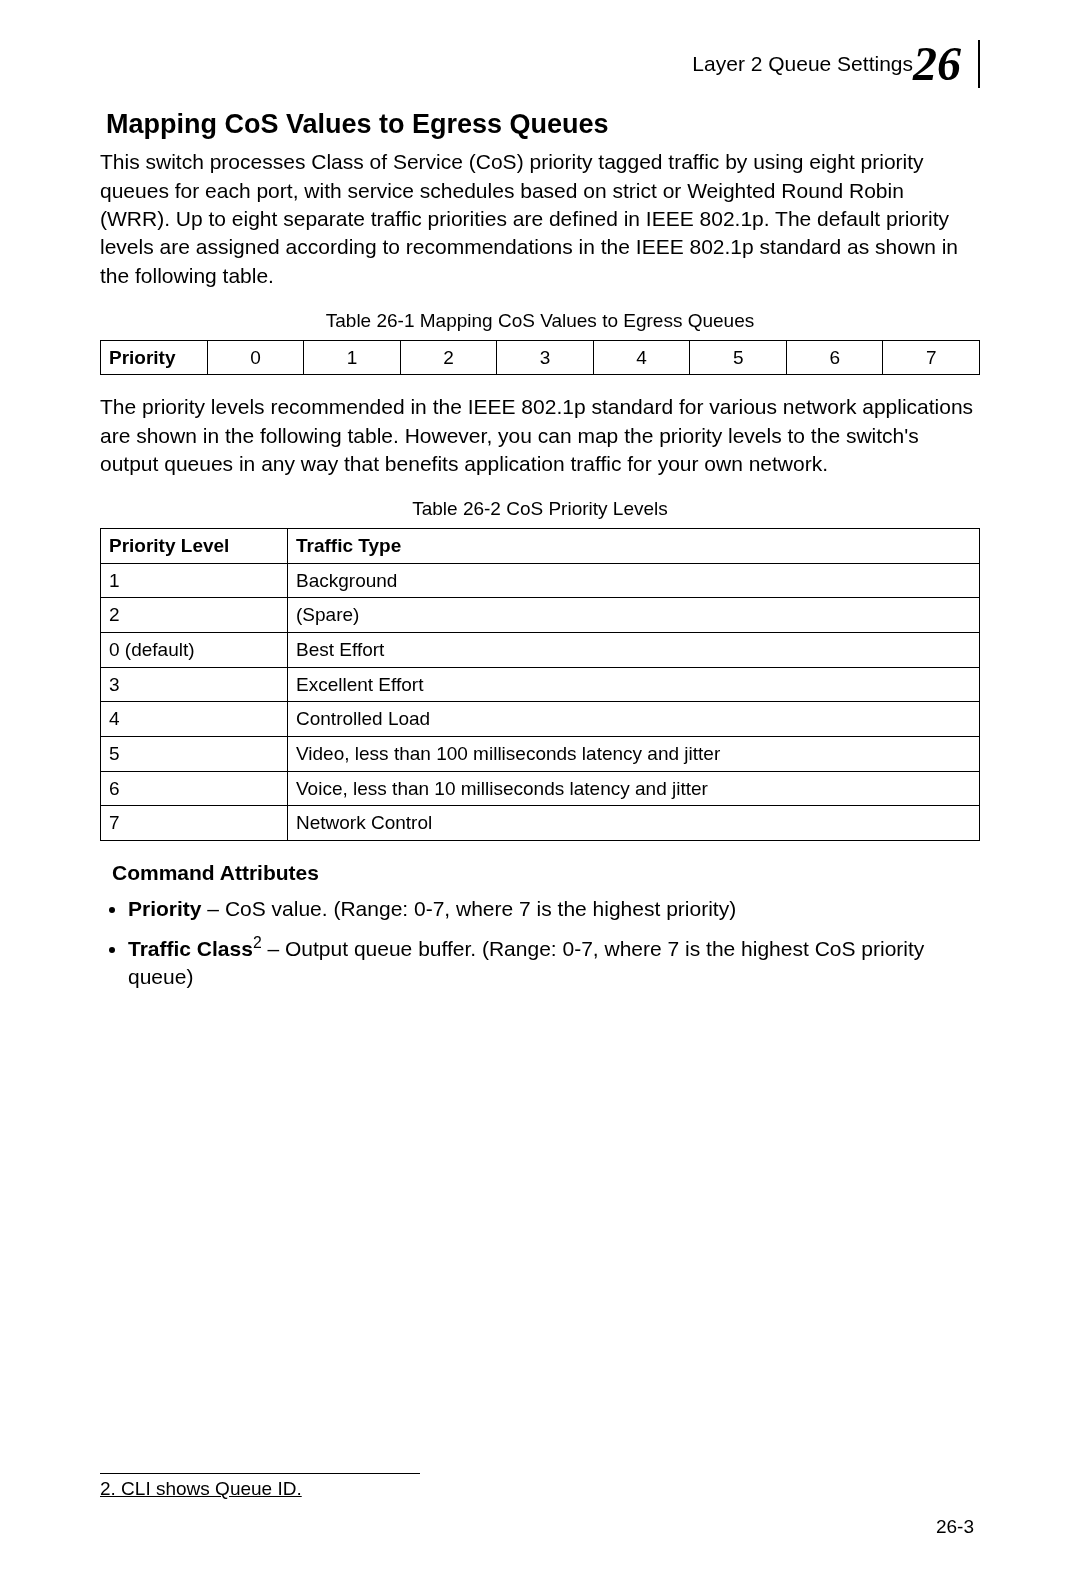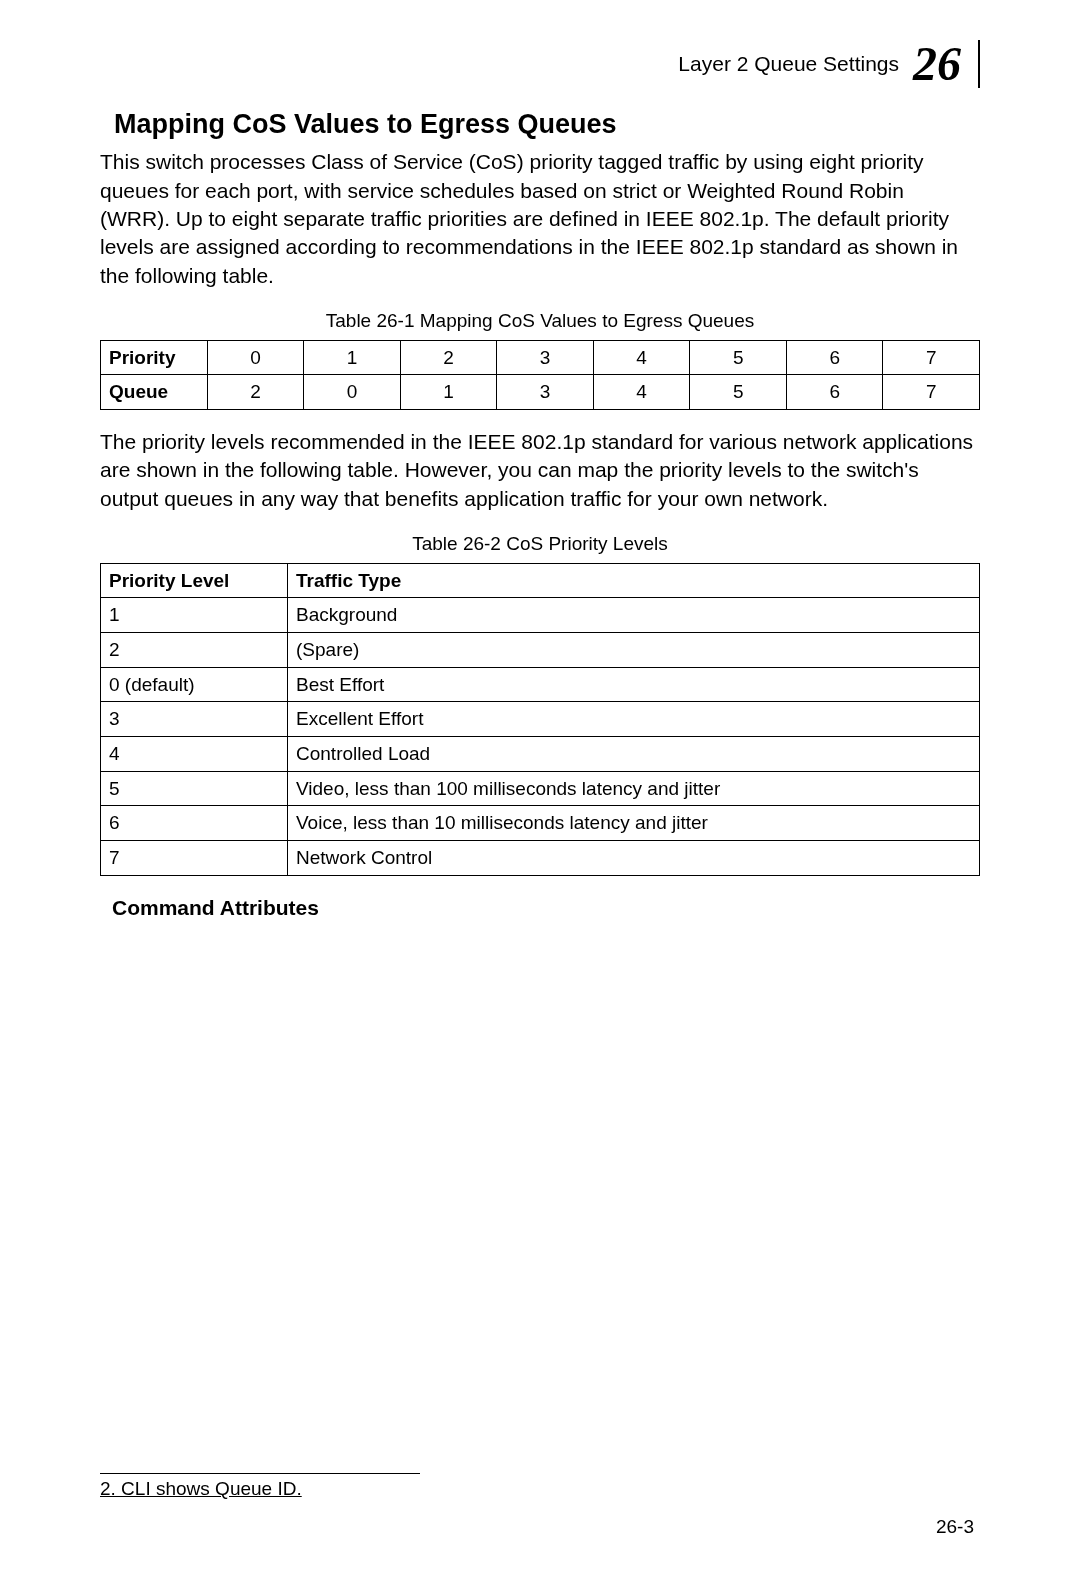--- a/index.html
+++ b/index.html
@@ -15,39 +15,38 @@
     box-sizing: border-box;
     padding: 40px 100px 40px 100px;
     position: relative;
     font-size: 21px;
     line-height: 1.35;
   }
   .header-line {
     display: flex;
     justify-content: flex-end;
     align-items: center;
-    gap: 14px;
     margin-bottom: 18px;
   }
   .header-text {
     font-size: 21px;
   }
   .chapter-num {
     font-family: "Times New Roman", Times, serif;
     font-size: 48px;
     font-weight: 900;
     font-style: italic;
     line-height: 1;
     padding-right: 17px;
     border-right: 2px solid #000;
   }
   h1.section-title {
     font-size: 27px;
     font-weight: bold;
-    margin: 14px 0 6px 14px;
+    margin: 14px 0 6px 6px;
   }
   p.body {
     margin: 6px 6px 18px 0;
   }
   .table-caption {
     text-align: center;
     font-weight: normal;
     font-size: 19px;
     margin: 16px 0 6px 0;
   }
@@ -140,31 +139,20 @@
       <th class="rowhead">Priority</th>
       <td class="val">0</td>
       <td class="val">1</td>
       <td class="val">2</td>
       <td class="val">3</td>
       <td class="val">4</td>
       <td class="val">5</td>
       <td class="val">6</td>
       <td class="val">7</td>
     </tr>
-    <tr>
-      <th class="rowhead">Queue</th>
-      <td class="val">2</td>
-      <td class="val">0</td>
-      <td class="val">1</td>
-      <td class="val">3</td>
-      <td class="val">4</td>
-      <td class="val">5</td>
-      <td class="val">6</td>
-      <td class="val">7</td>
-    </tr>
   </tbody>
     </table>
 
   <p class="body">The priority levels recommended in the IEEE 802.1p standard for various network applications are shown in the following table. However, you can map the priority levels to the switch's output queues in any way that benefits application traffic for your own network.</p>
 
   <div class="table-caption">Table 26-2   CoS Priority Levels</div>
   <table class="levels">
     <tbody>
         <tr>
       <th class="pl">Priority Level</th>
@@ -199,17 +187,25 @@
           <td>Voice, less than 10 milliseconds latency and jitter</td>
         </tr>
     <tr>
           <td class="pl">7</td>
           <td>Network Control</td>
         </tr>
   </tbody>
     </table>
 
   <h3 class="subhead">Command Attributes</h3>
+  <ul class="attrs">
+    <li>
+      <b>Priority</b><span> – CoS value. (Range: 0-7, where 7 is the highest priority)</span>
+    </li>
+    <li>
+      <b>Traffic Class</b><span class="sup">2</span><span> – Output queue buffer. (Range: 0-7, where 7 is the highest CoS priority queue)</span>
+    </li>
+  </ul>
 
   <hr class="footnote-rule">
   <div class="footnote">2.  CLI shows Queue ID.</div>
   <div class="page-num">26-3</div>
 </div>
 
 </body></html>

